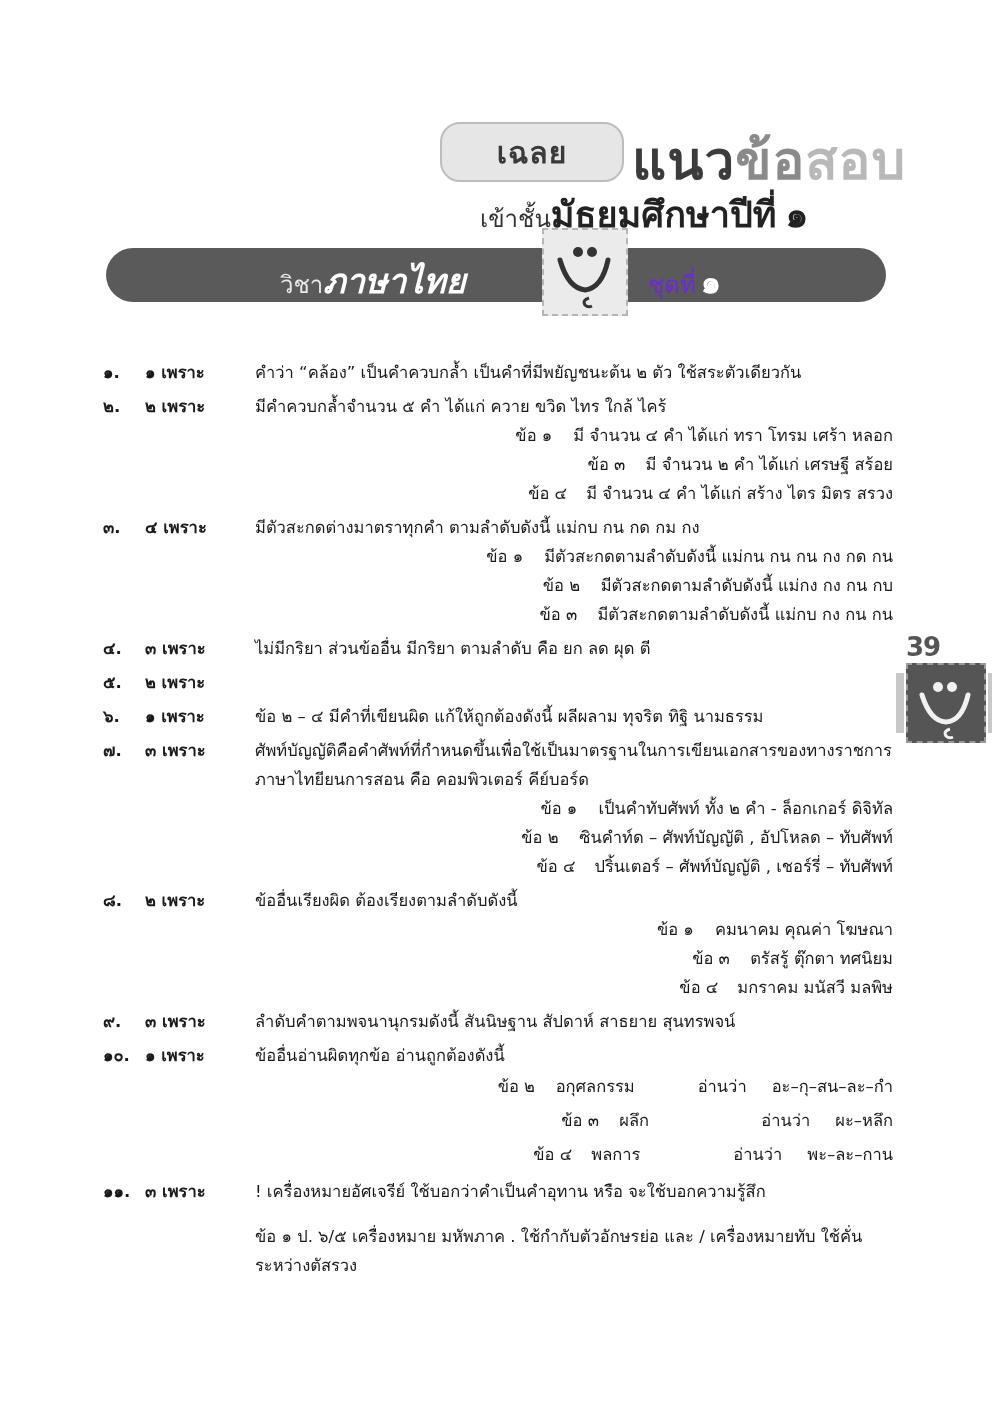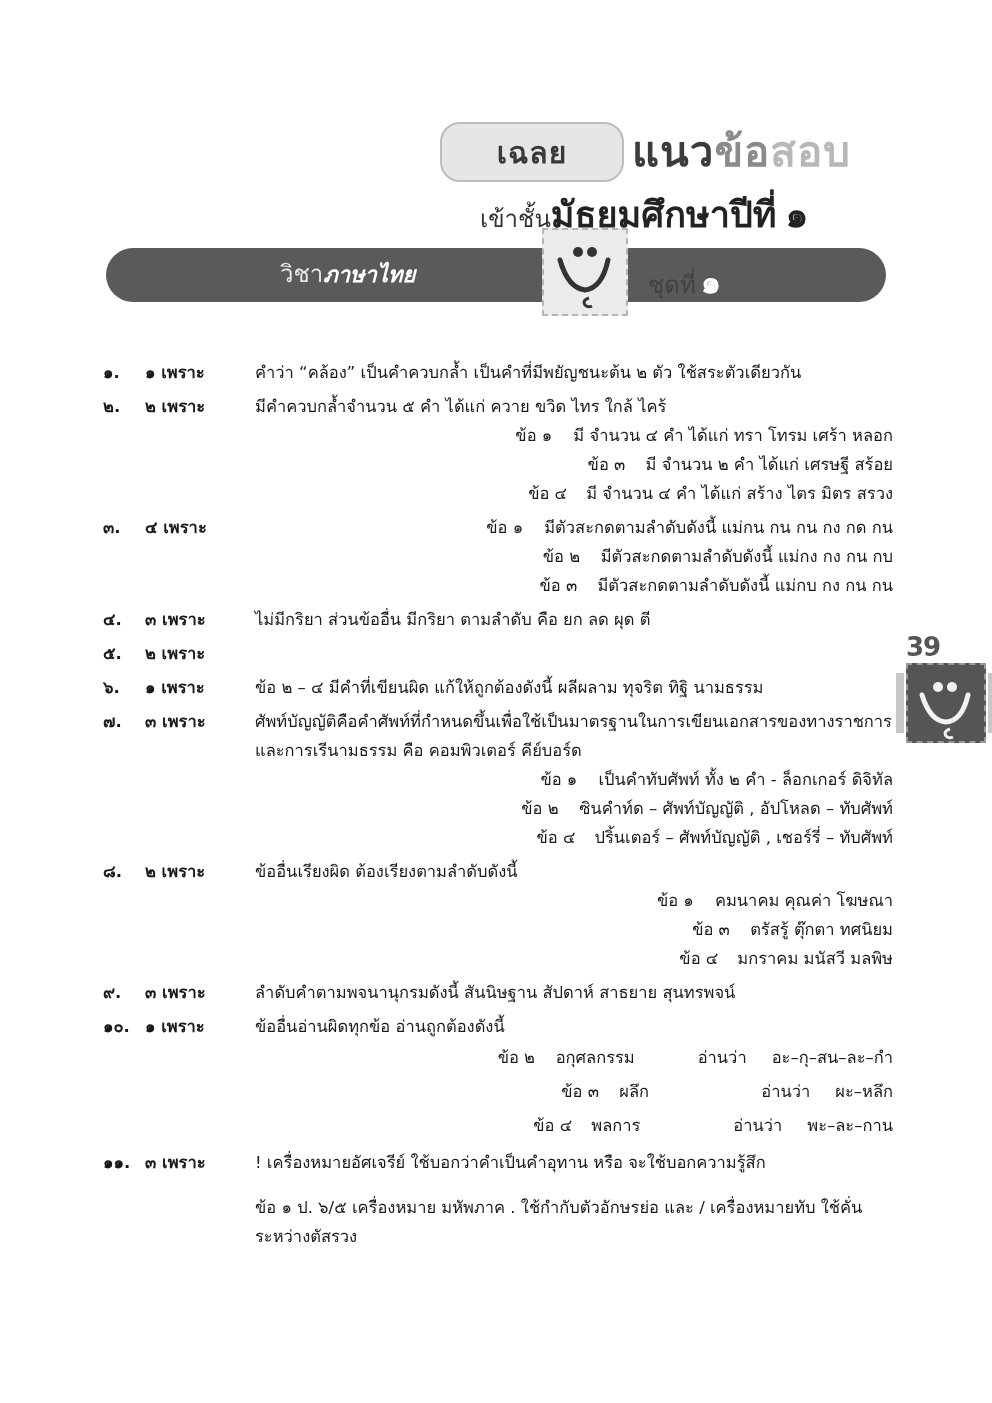--- a/index.html
+++ b/index.html
@@ -4,36 +4,36 @@
   <style>
     html, body { margin: 0; padding: 0; background: #ffffff; }
     body { width: 992px; height: 1403px; position: relative; overflow: hidden;
            font-family: "DejaVu Sans", "Liberation Sans", sans-serif; color: #1a1a1a; }
 
     
     .badge-answer { position: absolute; left: 440px; top: 122px; width: 180px; height: 56px;
       background: #e6e6e6; border: 2px solid #bdbdbd; border-radius: 20px;
       display: flex; align-items: center; justify-content: center; }
     .badge-answer span { font-size: 30px; font-weight: bold; color: #3a3a3a; letter-spacing: 1px; }
-    .title-main { position: absolute; left: 632px; top: 118px; font-size: 42px; font-weight: bold;
+    .title-main { position: absolute; left: 632px; top: 118px; font-size: 53px; font-weight: bold;
       letter-spacing: 1px; white-space: nowrap; }
     .title-main .t1 { color: #3c3c3c; }
     .title-main .t2 { color: #8a8a8a; }
     .title-main .t3 { color: #b8b8b8; }
     .title-sub { position: absolute; left: 480px; top: 186px; white-space: nowrap; color: #222; font-family: Liberation Serif, serif; }
     .title-sub .small { font-size: 24px; font-weight: normal; color: #333; }
     .title-sub .big { font-size: 36px; font-weight: bold; }
 
     .subject-bar { position: absolute; left: 106px; top: 248px; width: 780px; height: 54px;
       background: #5a5a5a; border-radius: 27px; }
     .subject-left { position: absolute; left: 280px; top: 254px; color: #fff; white-space: nowrap; }
     .subject-left .pre { font-size: 24px; color: #e8e8e8; }
-    .subject-left .name { font-size: 22px; font-weight: bold; font-style: italic; }
+    .subject-left .name { font-size: 34px; font-weight: bold; font-style: italic; }
     .subject-right { position: absolute; left: 648px; top: 256px; color: #fff; white-space: nowrap; }
-    .subject-right .pre { font-size: 24px; color: #404040; margin-top: 24px; }
+    .subject-right .pre { font-size: 24px; color: #6d28d9; margin-top: 24px; }
     .subject-right .num { font-size: 32px; font-weight: bold; }
 
     .stamp-center { position: absolute; left: 542px; top: 228px; width: 86px; height: 88px;
       background: #ebebeb; border: 2px dashed #b5b5b5; box-sizing: border-box; }
     .stamp-side { position: absolute; left: 906px; top: 663px; width: 80px; height: 80px;
       background: #555; border: 2px dashed #999; box-sizing: border-box; }
     .stamp-side::before, .stamp-side::after { content: ""; position: absolute; top: 8px; width: 8px; height: 60px; background: #c8c8c8; }
     .stamp-side::before { left: -12px; }
     .stamp-side::after { right: -12px; }
     .page-number { position: absolute; left: 906px; top: 632px; font-size: 26px; font-weight: bold;
@@ -120,20 +120,21 @@
           <span class="lab">ข้อ ๔</span>
           <span>มี จำนวน  ๔ คำ   ได้แก่   สร้าง  ไตร  มิตร  สรวง</span>
         </div>
     </div>
   </div>
 
   <div class="ans">
     <div class="no">๓.</div>
     <div class="key">๔ เพราะ</div>
     <div class="body">
+      <div class="line">มีตัวสะกดต่างมาตราทุกคำ ตามลำดับดังนี้  แม่กบ  กน  กด  กม  กง</div>
       <div class="sub">
           <span class="lab">ข้อ ๑</span>
           <span>มีตัวสะกดตามลำดับดังนี้   แม่กน     กน  กน  กง  กด  กน</span>
         </div>
       <div class="sub">
           <span class="lab">ข้อ ๒</span>
           <span>มีตัวสะกดตามลำดับดังนี้   แม่กง     กง  กน  กบ</span>
         </div>
       <div class="sub">
           <span class="lab">ข้อ ๓</span>
@@ -161,21 +162,21 @@
     <div class="body">
         <div class="line">ข้อ ๒ – ๔ มีคำที่เขียนผิด แก้ให้ถูกต้องดังนี้  ผลีผลาม ทุจริต ทิฐิ  นามธรรม</div>
       </div>
   </div>
 
   <div class="ans">
     <div class="no">๗.</div>
     <div class="key">๓ เพราะ</div>
     <div class="body">
       <div class="line">ศัพท์บัญญัติคือคำศัพท์ที่กำหนดขึ้นเพื่อใช้เป็นมาตรฐานในการเขียนเอกสารของทางราชการ</div>
-      <div class="line">และการเรีนามธรรม  คือ คอมพิวเตอร์   คีย์บอร์ด</div>
+      <div class="line">ภาษาไทยียนการสอน  คือ คอมพิวเตอร์   คีย์บอร์ด</div>
       <div class="sub">
           <span class="lab">ข้อ ๑</span>
           <span>เป็นคำทับศัพท์ ทั้ง ๒ คำ -  ล็อกเกอร์ ดิจิทัล</span>
         </div>
       <div class="sub">
           <span class="lab">ข้อ ๒</span>
           <span>ซินคำท์ด – ศัพท์บัญญัติ , อัปโหลด – ทับศัพท์</span>
         </div>
       <div class="sub">
           <span class="lab">ข้อ ๔</span>

